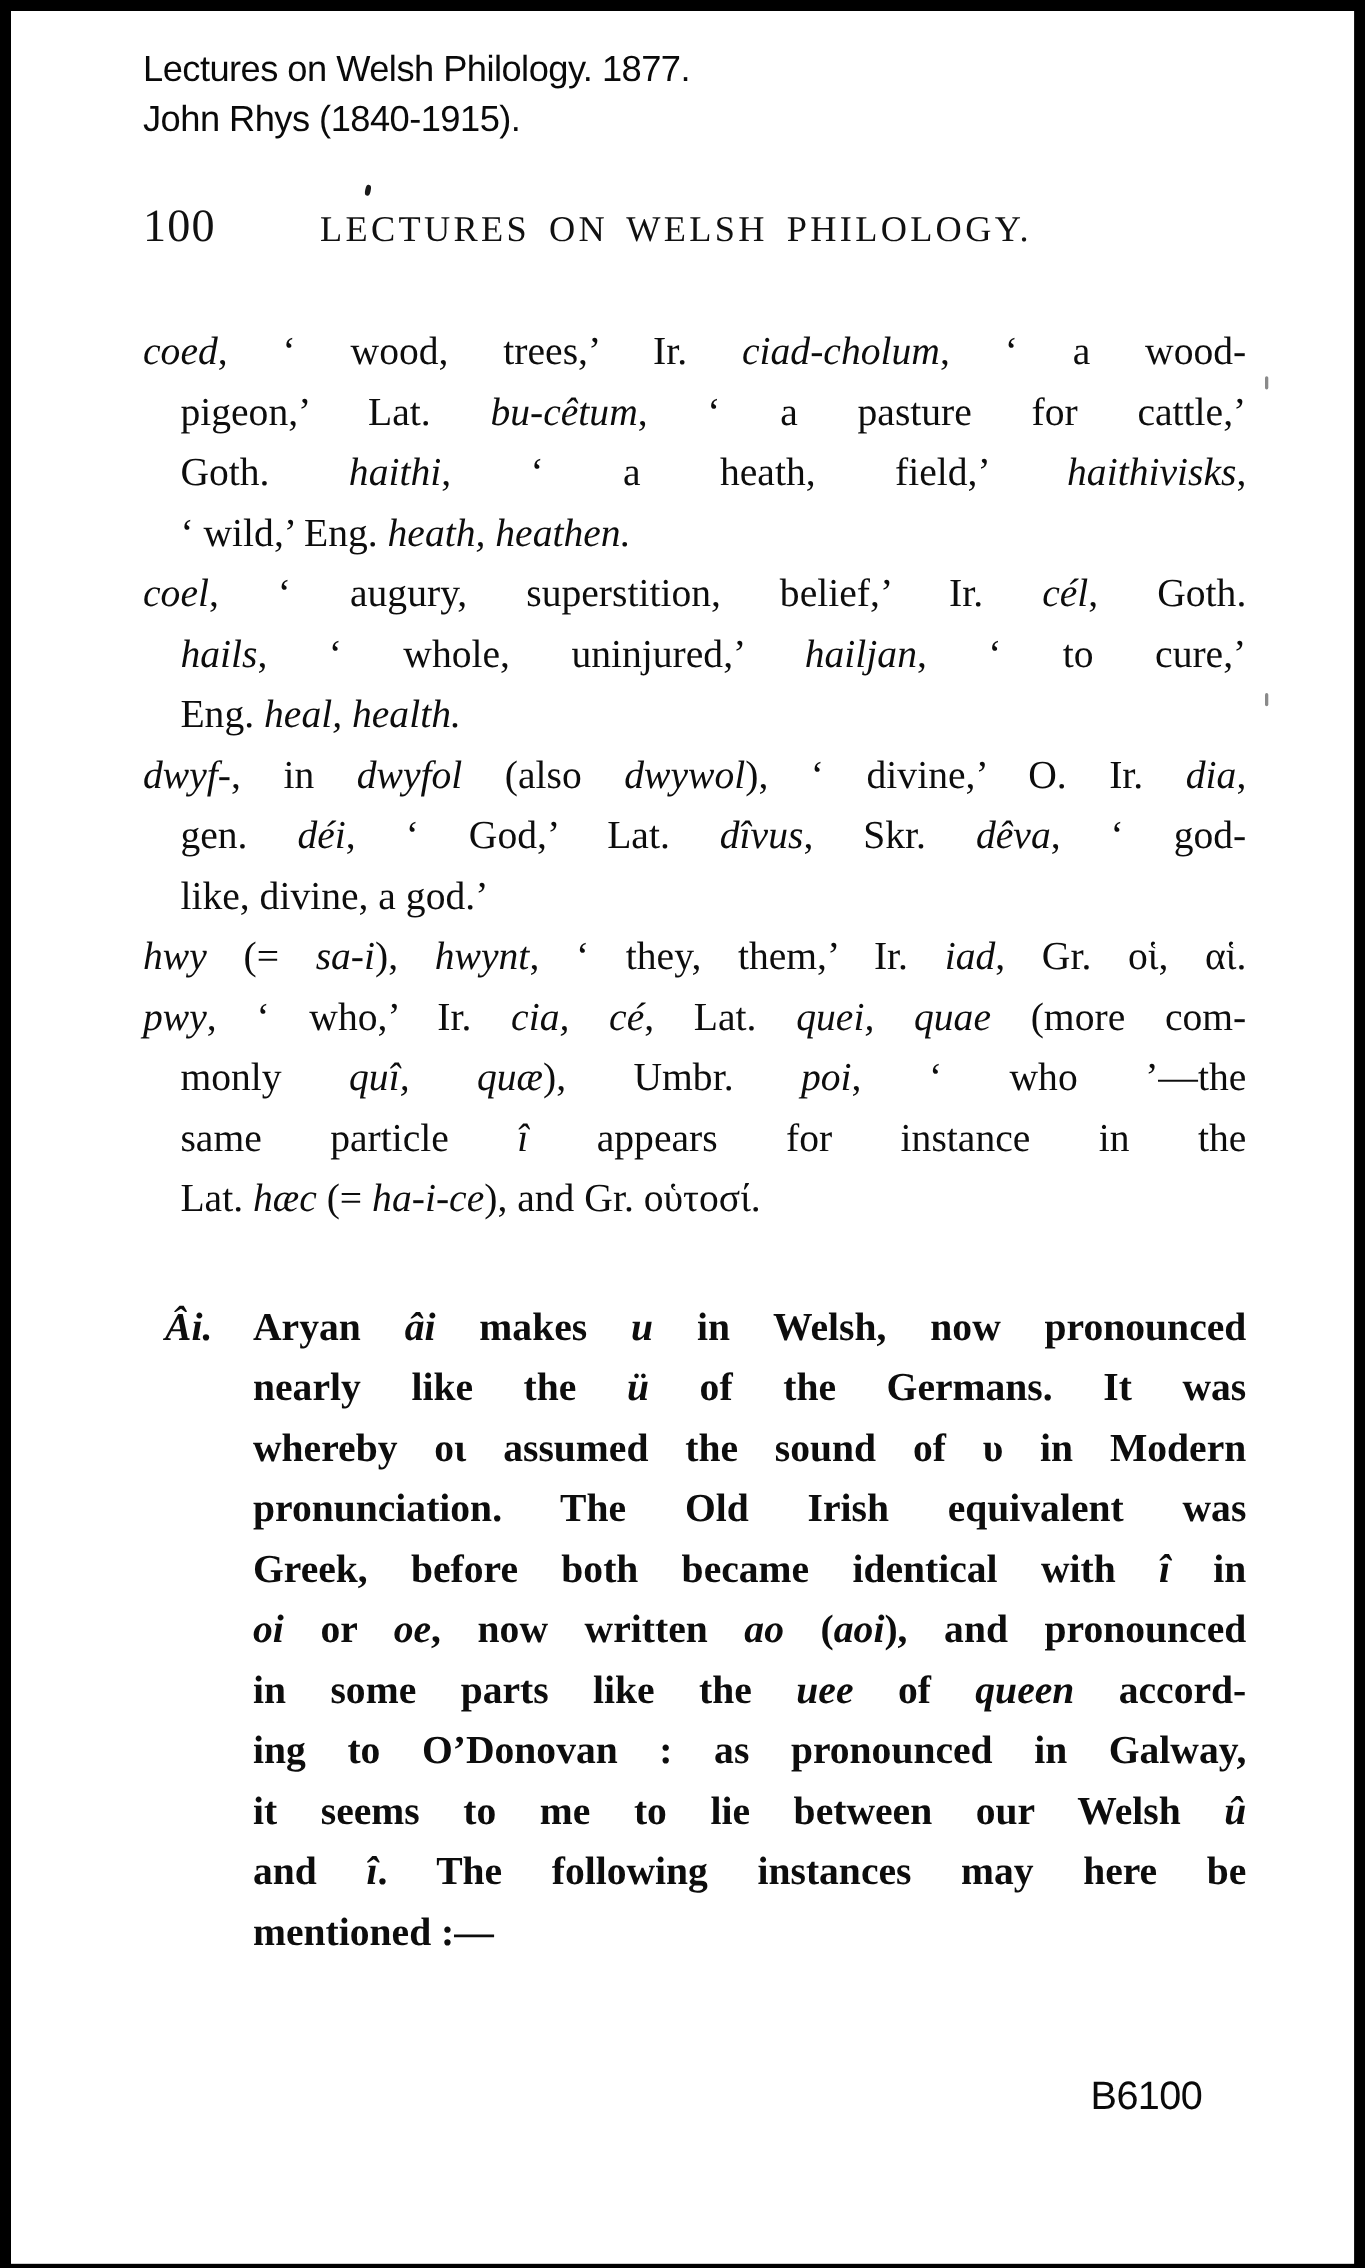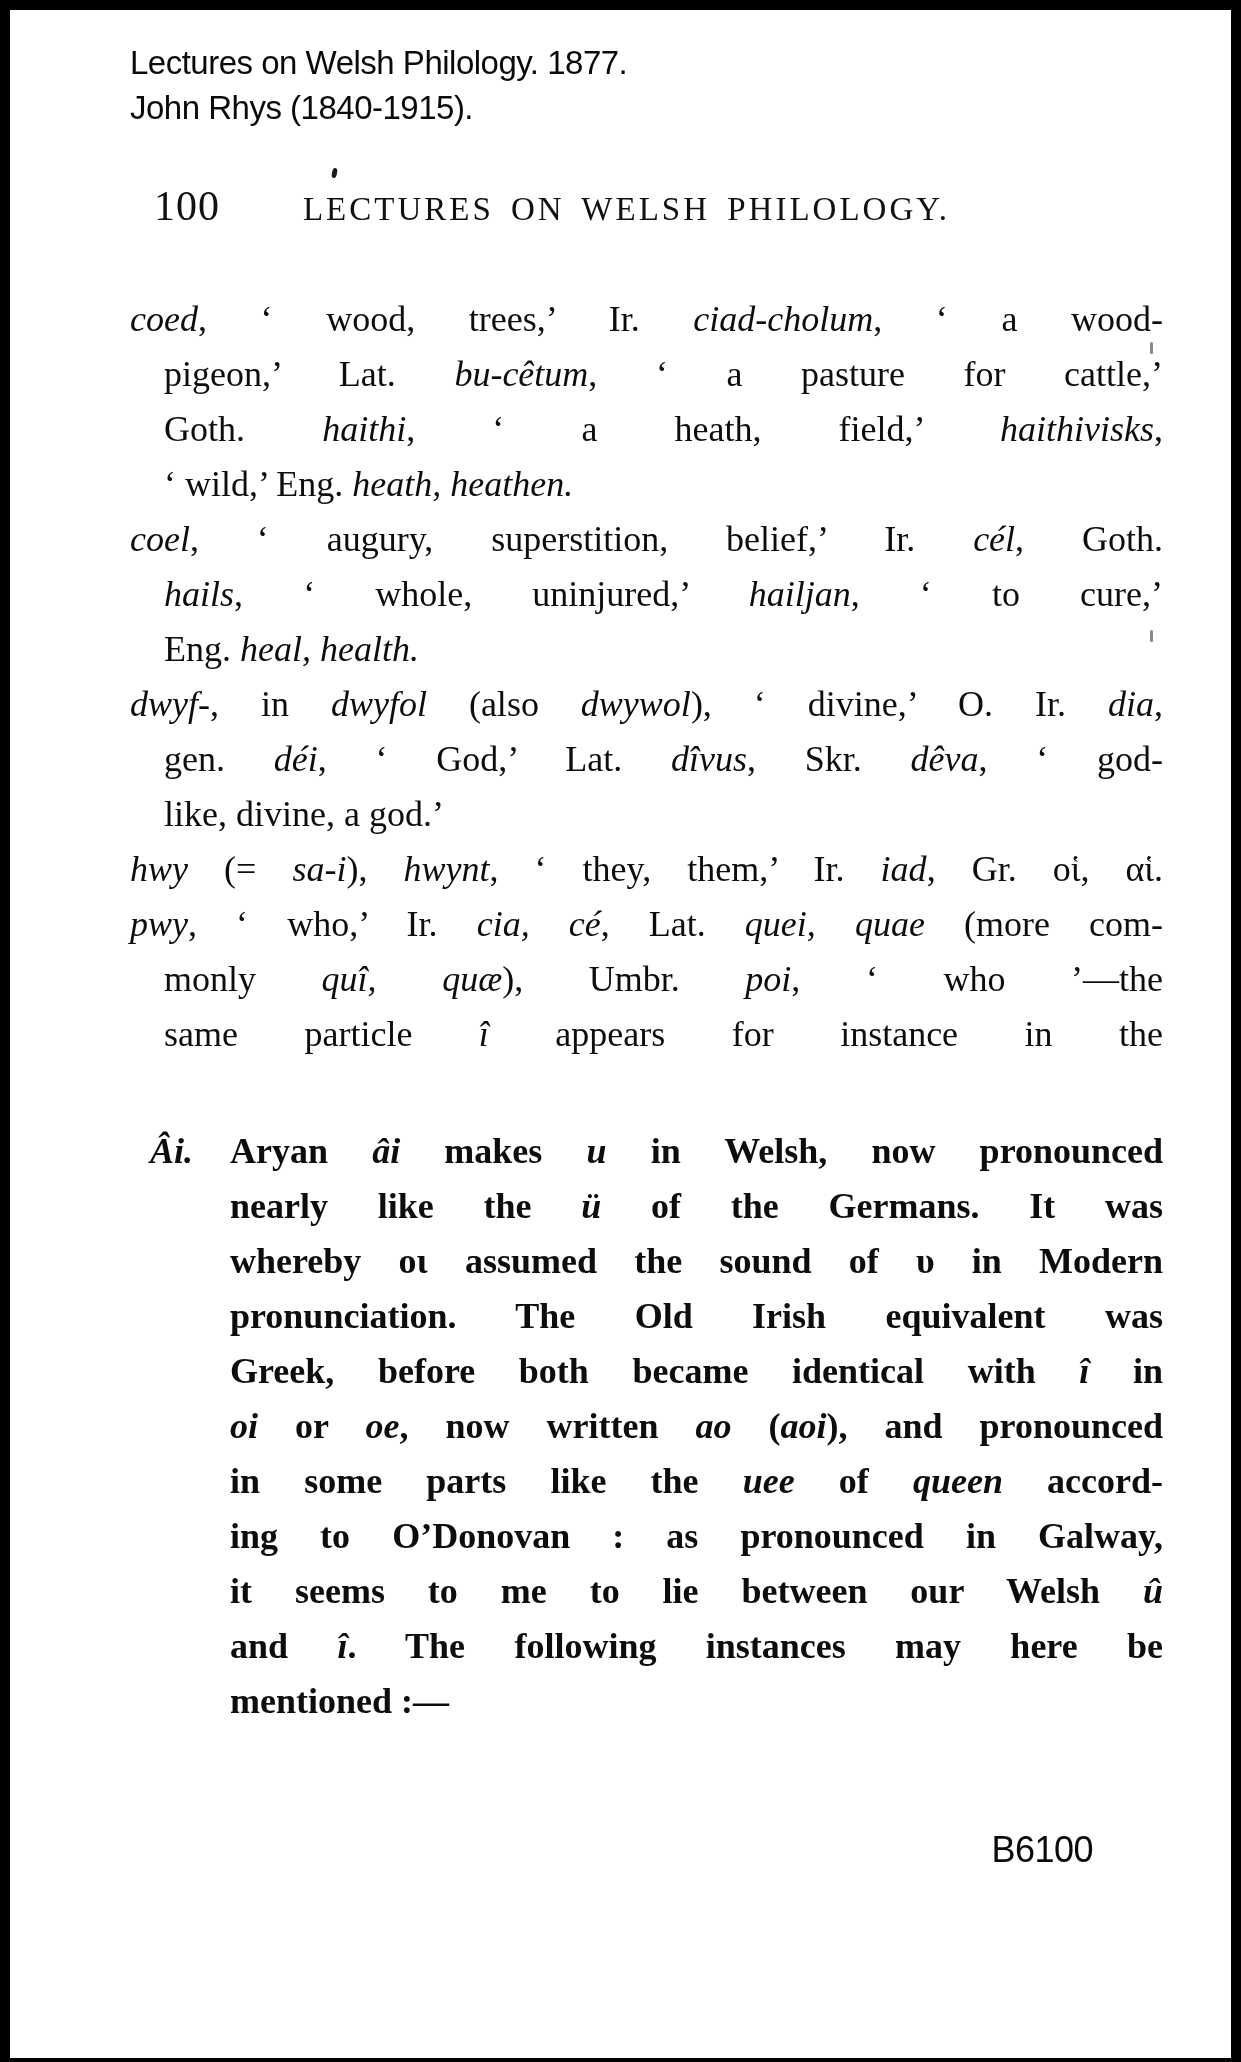--- a/index.html
+++ b/index.html
@@ -23,31 +23,31 @@
     line-height: 45px;
     color: #0a0a0a;
     letter-spacing: -0.5px;
   }
   .pagehead {
     display: flex;
     align-items: baseline;
     margin: 52px 138px 0 120px;
     color: #111;
   }
-  .pagenum { font-size: 42px; letter-spacing: 1px; margin-left: 24px; }
+  .pagenum { font-size: 42px; letter-spacing: 1px; }
   .runtitle {
     flex: 1;
     text-align: center;
     font-size: 33px;
     letter-spacing: 3px;
     word-spacing: 6px;
     padding-right: 60px;
   }
   .bodytext {
-    margin: 62px 68px 0 120px;
+    margin: 62px 98px 0 120px;
     font-size: 36px;
     line-height: 55px;
     color: #0d0d0d;
   }
   .block { position: relative; }
   .block.entry .line { padding-left: 34px; }
   .block.entry .line.first { padding-left: 0; }
   .block.section { margin-top: 62px; padding-left: 100px; font-weight: bold; }
   .section-label {
     position: absolute;
@@ -116,20 +116,21 @@
         <div class="line j"><span>gen. </span><span class="it">déi</span><span>, ‘ God,’ Lat. </span><span class="it">dîvus</span><span>, Skr. </span><span class="it">dêva</span><span>, ‘ god-</span></div>
         <div class="line"><span>like, divine, a god.’</span></div>
       </div>
       <div class="block entry">
         <div class="line j first"><span class="it">hwy</span><span> (= </span><span class="it">sa-i</span><span>), </span><span class="it">hwynt</span><span>, ‘ they, them,’ Ir. </span><span class="it">iad</span><span>, Gr. οἱ, αἱ.</span></div>
       </div>
       <div class="block entry">
         <div class="line j first"><span class="it">pwy</span><span>, ‘ who,’ Ir. </span><span class="it">cia, cé</span><span>, Lat. </span><span class="it">quei, quae</span><span> (more com-</span></div>
         <div class="line j"><span>monly </span><span class="it">quî, quæ</span><span>), Umbr. </span><span class="it">poi</span><span>, ‘ who ’—the</span></div>
         <div class="line j"><span>same particle </span><span class="it">î</span><span> appears for instance in the</span></div>
+        <div class="line"><span>Lat. </span><span class="it">hæc</span><span> (= </span><span class="it">ha-i-ce</span><span>), and Gr. οὑτοσί.</span></div>
       </div>
       <div class="block section">
         <span class="section-label">Âi.</span>
         <div class="line j"><span>Aryan </span><span class="it">âi</span><span> makes </span><span class="it">u</span><span> in Welsh, now pronounced</span></div>
         <div class="line j"><span>nearly like the </span><span class="it">ü</span><span> of the Germans.  It was</span></div>
         <div class="line j"><span>whereby </span><span>οι</span><span> assumed the sound of </span><span>υ</span><span> in Modern</span></div>
         <div class="line j"><span>pronunciation.  The Old Irish equivalent was</span></div>
         <div class="line j"><span>Greek, before both became identical with </span><span class="it">î</span><span> in</span></div>
         <div class="line j"><span class="it">oi</span><span> or </span><span class="it">oe</span><span>, now written </span><span class="it">ao</span><span> (</span><span class="it">aoi</span><span>), and pronounced</span></div>
         <div class="line j"><span>in some parts like the </span><span class="it">uee</span><span> of </span><span class="it">queen</span><span> accord-</span></div>

